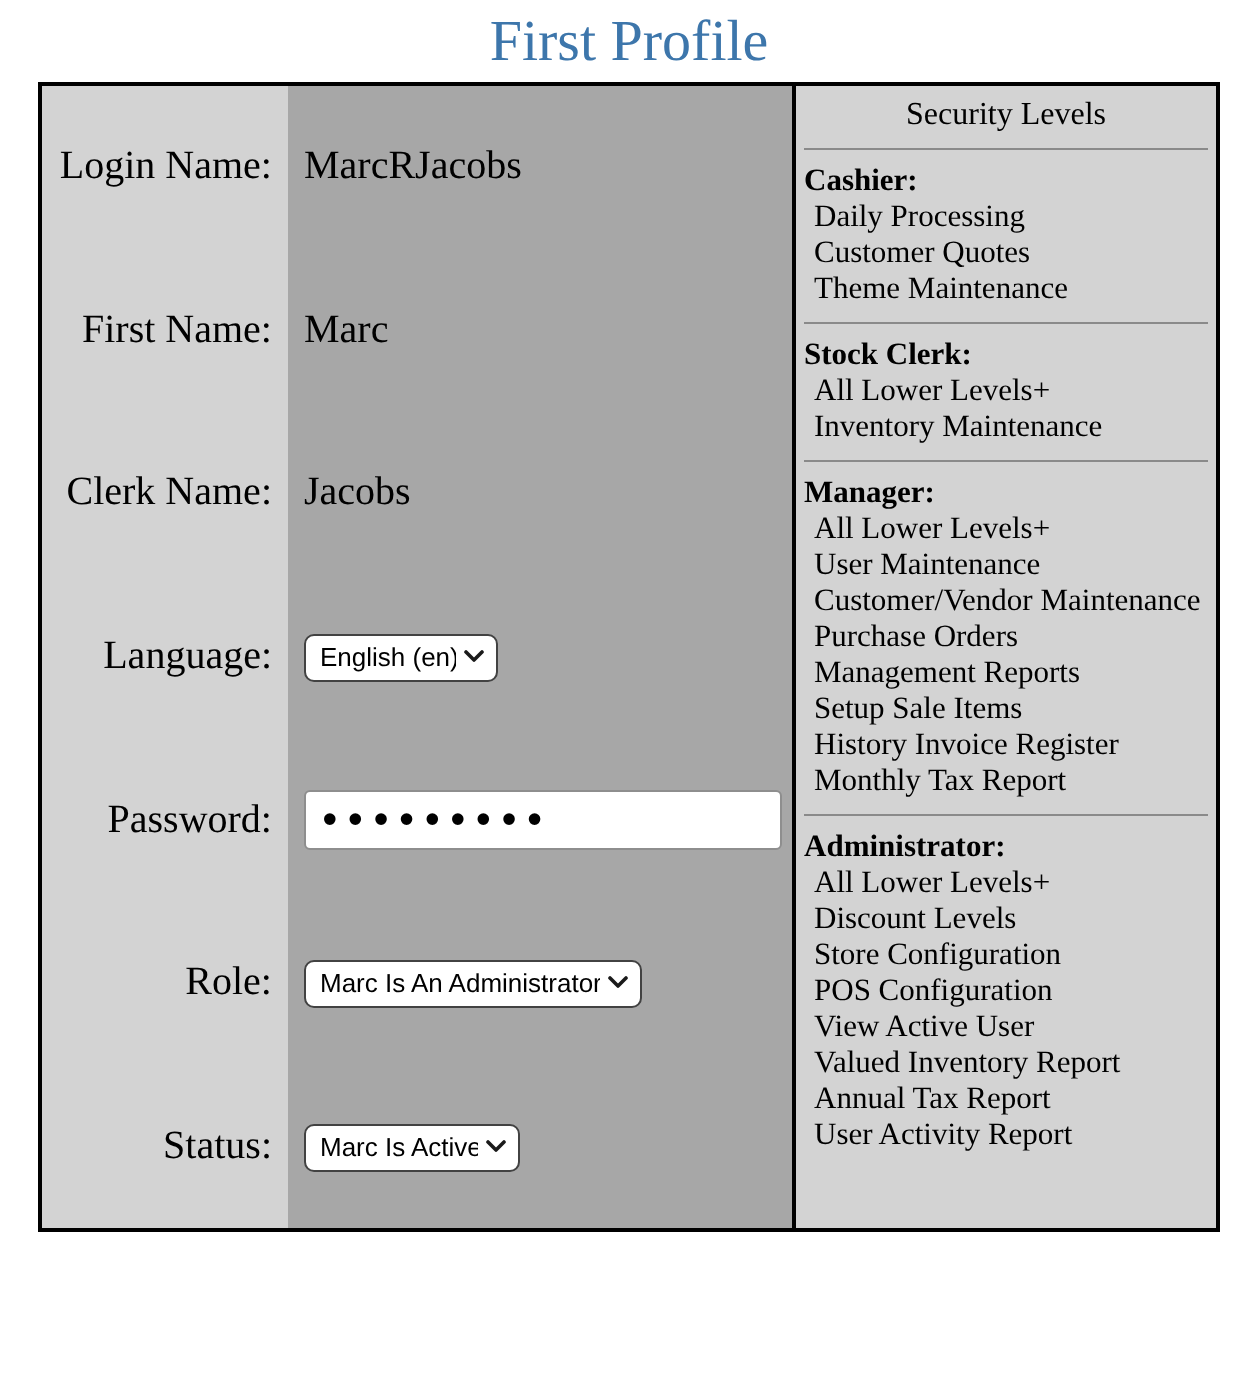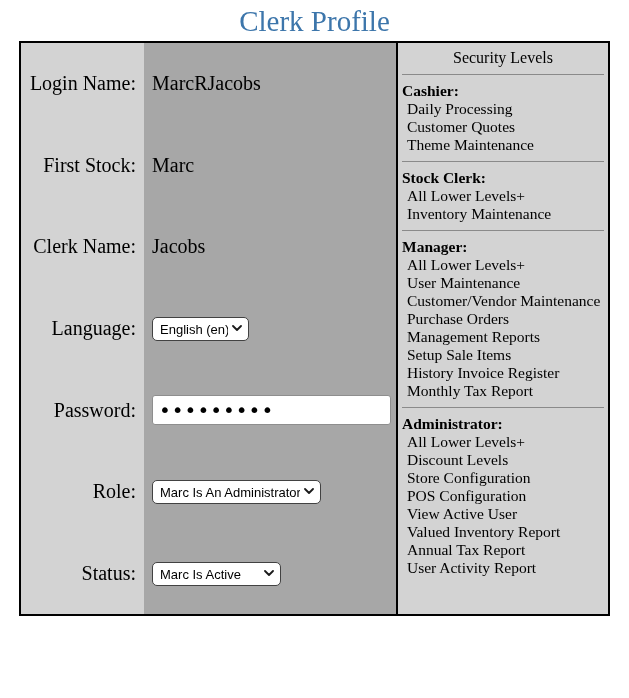--- a/index.html
+++ b/index.html
@@ -53,21 +53,21 @@
     border: 1px solid #424242;
     border-radius: 5px;
     font-family: "Liberation Sans", sans-serif;
     font-size: 13px;
     color: #000;
     padding: 0 20px 0 7px;
   }
   .select-wrap .chev { position: absolute; right: 7px; top: 9px; pointer-events: none; }
   .w-language select { width: 97px; }
   .w-role select { width: 169px; }
-  .w-status select { width: 129px; }
+  .w-status select { width: 108px; }
 
   
   .pw-input {
     width: 239px;
     height: 30px;
     border: 1px solid #8e8e8e;
     border-radius: 3px;
     background: #fff;
     padding: 0 6px;
     font-family: "DejaVu Sans", sans-serif;
@@ -105,34 +105,34 @@
     color: #000;
     background: #e4e4e4;
     border: 1px solid #d2d2d2;
     border-radius: 3px;
     padding: 3px 10px;
   }
 </style>
 </head>
 <body>
 
-<h1 class="page-title" style="color: rgb(61, 118, 171);">Clerk Profile</h1>
+<h1 class="page-title" style="color: rgb(61, 118, 171);">First Profile</h1>
 
 <div class="container">
   <div class="main">
 
     <div class="form-col">
 
       <div class="form-row">
         <div class="label-cell">Login Name:</div>
         <div class="value-cell">MarcRJacobs</div>
       </div>
 
       <div class="form-row">
-        <div class="label-cell">First Stock:</div>
+        <div class="label-cell">First Name:</div>
         <div class="value-cell">Marc</div>
       </div>
 
       <div class="form-row">
         <div class="label-cell">Clerk Name:</div>
         <div class="value-cell">Jacobs</div>
       </div>
 
       <div class="form-row">
         <div class="label-cell">Language:</div>

